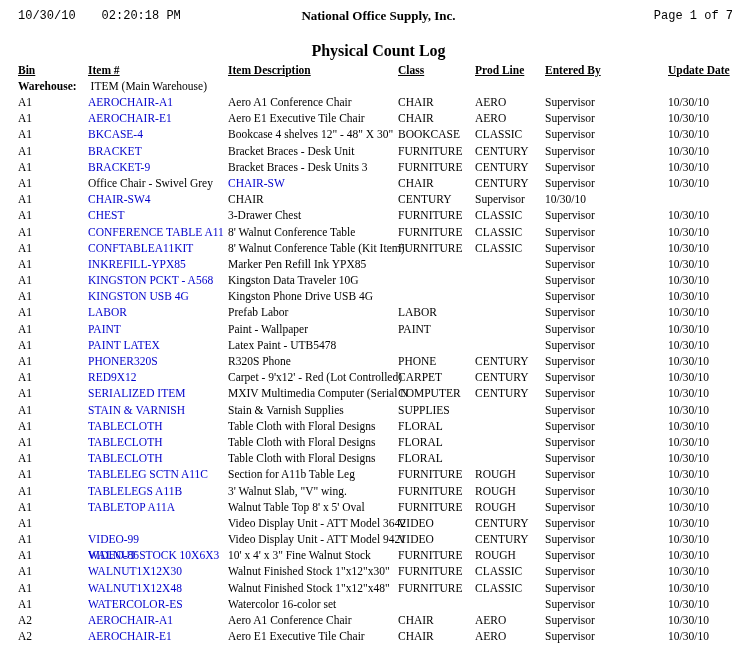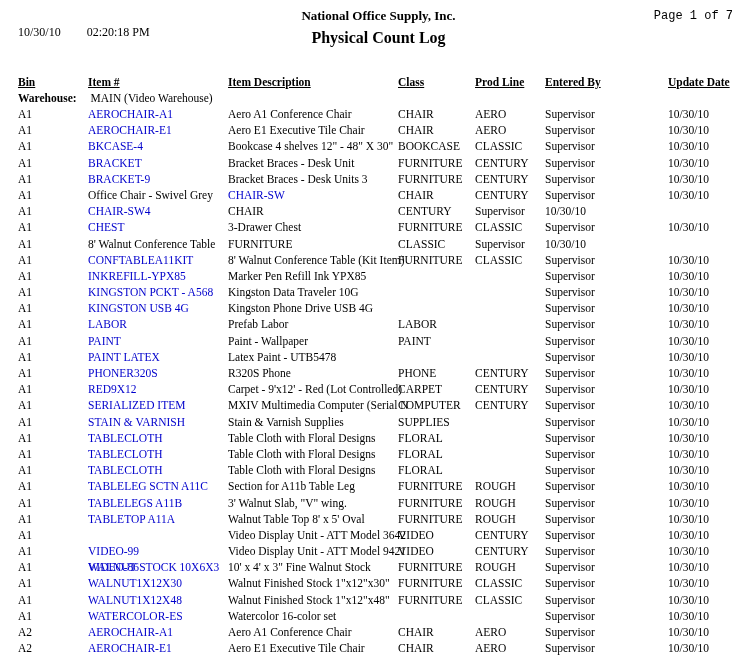--- a/index.html
+++ b/index.html
@@ -6,33 +6,33 @@
   html, body { background: #ffffff; }
   body {
     width: 749px; height: 662px;
     font-family: "Liberation Serif", serif;
     color: #000;
     overflow: hidden;
   }
   .page { width: 749px; height: 662px; padding: 8px 10px 0 18px; position: relative; }
 
   .hdr { position: relative; height: 46px; }
-  .hdr-left { position: absolute; left: 0; top: 16px; font-size: 12px; }
+  .hdr-left { position: absolute; left: 0; top: 0; font-size: 12px; font-family: Liberation Mono, monospace; }
   .hdr-left .line { height: 16px; line-height: 16px; white-space: nowrap; }
   .print-time { margin-left: 26px; }
   .hdr-center { position: absolute; left: 0; right: 0; top: 0; text-align: center; }
   .company { font-size: 13px; font-weight: bold; line-height: 16px; }
-  .report-title { font-size: 16px; font-weight: bold; margin-top: 5px; }
+  .report-title { font-size: 16px; font-weight: bold; margin-top: 18px; }
   .hdr-right { position: absolute; right: 6px; top: 0; font-size: 12px; line-height: 16px; font-family: Liberation Mono, monospace; }
 
   .thead, .row {
     display: grid;
     grid-template-columns: 70px 140px 170px 77px 70px 123px 1fr;
   }
-  .thead { margin-top: 20px; font-size: 11.5px; font-weight: bold; height: 16px; line-height: 16px; }
+  .thead { margin-top: 8px; font-size: 11.5px; font-weight: bold; height: 16px; line-height: 16px; }
   .thead .cell { text-decoration: underline; white-space: nowrap; }
 
   .wh-row { font-size: 11.5px; height: 16px; line-height: 16px; display: flex; }
   .wh-label { font-weight: bold; }
   .wh-value { margin-left: 14px; }
 
   .row { height: 16.2px; line-height: 16.2px; font-size: 11.5px; }
   .cell { white-space: nowrap; overflow: visible; }
 </style>
 </head>
@@ -58,21 +58,21 @@
       <div class="cell col-item">Item #</div>
       <div class="cell col-description">Item Description</div>
       <div class="cell col-class">Class</div>
       <div class="cell col-prod_line">Prod Line</div>
       <div class="cell col-entered_by">Entered By</div>
       <div class="cell col-update_date">Update Date</div>
     </div>
 
   <div class="wh-row">
     <span class="wh-label">Warehouse:</span>
-    <span class="wh-value">MAIN (Video Warehouse)</span>
+    <span class="wh-value">ITEM (Main Warehouse)</span>
   </div>
 
   <div id="rows">
       <div class="row">
         <div class="cell col-bin">A1</div>
         <div class="cell col-item" style="color: rgb(0, 0, 204);">AEROCHAIR-A1</div>
         <div class="cell col-description">Aero A1 Conference Chair</div>
         <div class="cell col-class">CHAIR</div>
         <div class="cell col-prod_line">AERO</div>
         <div class="cell col-entered_by">Supervisor</div>
@@ -135,20 +135,21 @@
         <div class="cell col-bin">A1</div>
         <div class="cell col-item" style="color: rgb(0, 0, 204);">CHEST</div>
         <div class="cell col-description">3-Drawer Chest</div>
         <div class="cell col-class">FURNITURE</div>
         <div class="cell col-prod_line">CLASSIC</div>
         <div class="cell col-entered_by">Supervisor</div>
         <div class="cell col-update_date">10/30/10</div>
       </div>
       <div class="row">
         <div class="cell col-bin">A1</div>
+        <div class="cell col-item" style="color: rgb(0, 0, 204);">CONFERENCE TABLE A11</div>
         <div class="cell col-description">8' Walnut Conference Table</div>
         <div class="cell col-class">FURNITURE</div>
         <div class="cell col-prod_line">CLASSIC</div>
         <div class="cell col-entered_by">Supervisor</div>
         <div class="cell col-update_date">10/30/10</div>
       </div>
       <div class="row">
         <div class="cell col-bin">A1</div>
         <div class="cell col-item" style="color: rgb(0, 0, 204);">CONFTABLEA11KIT</div>
         <div class="cell col-description">8' Walnut Conference Table (Kit Item)</div>

